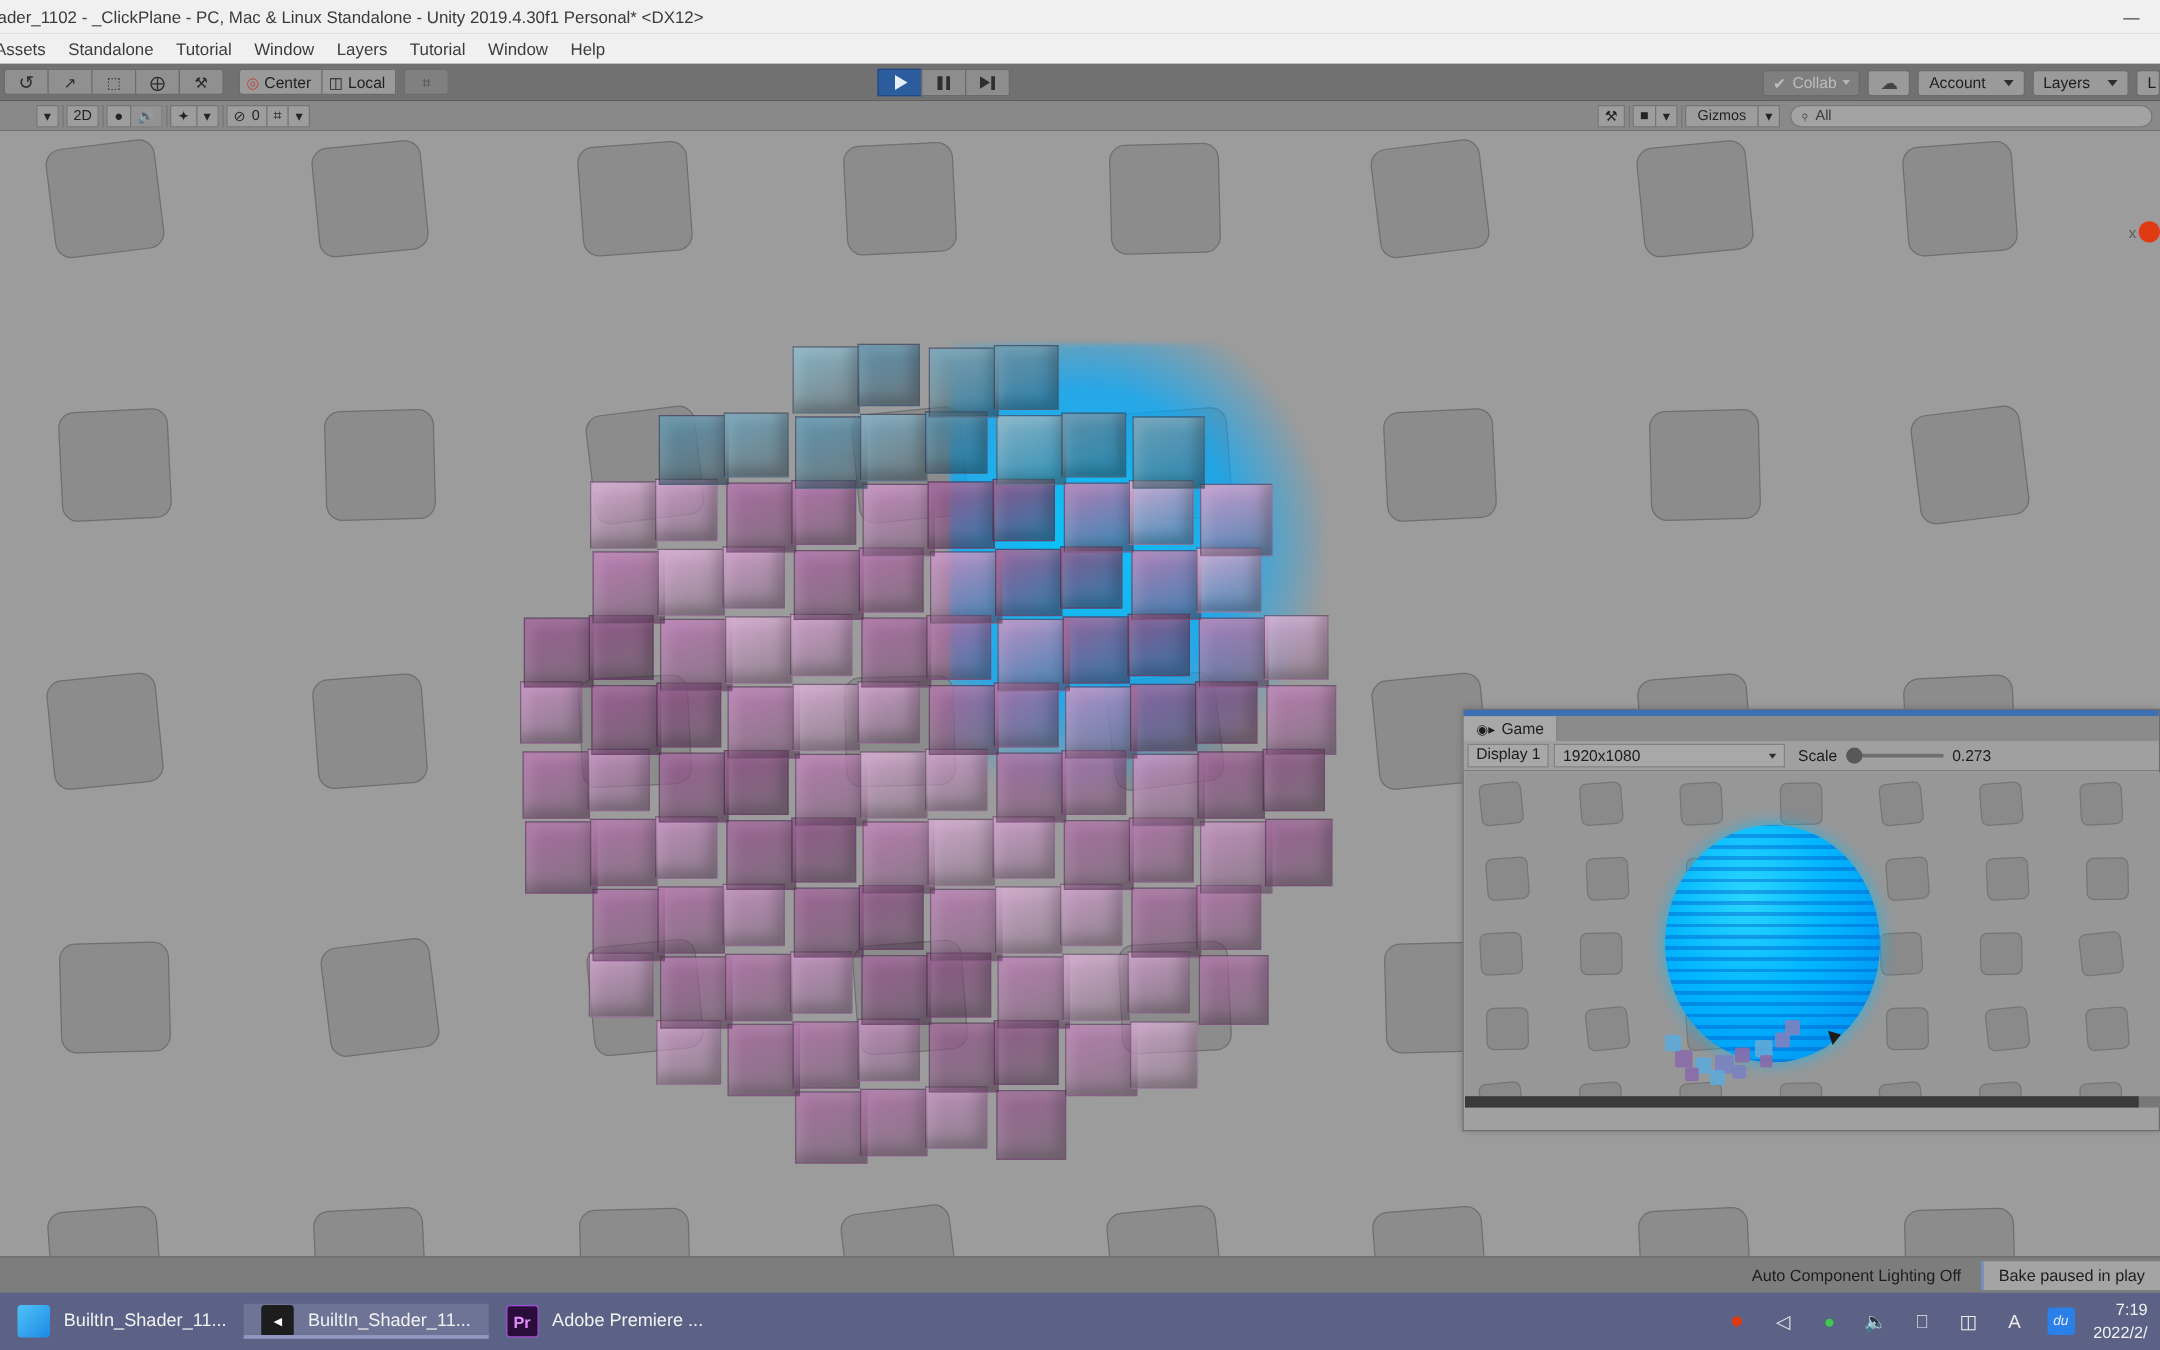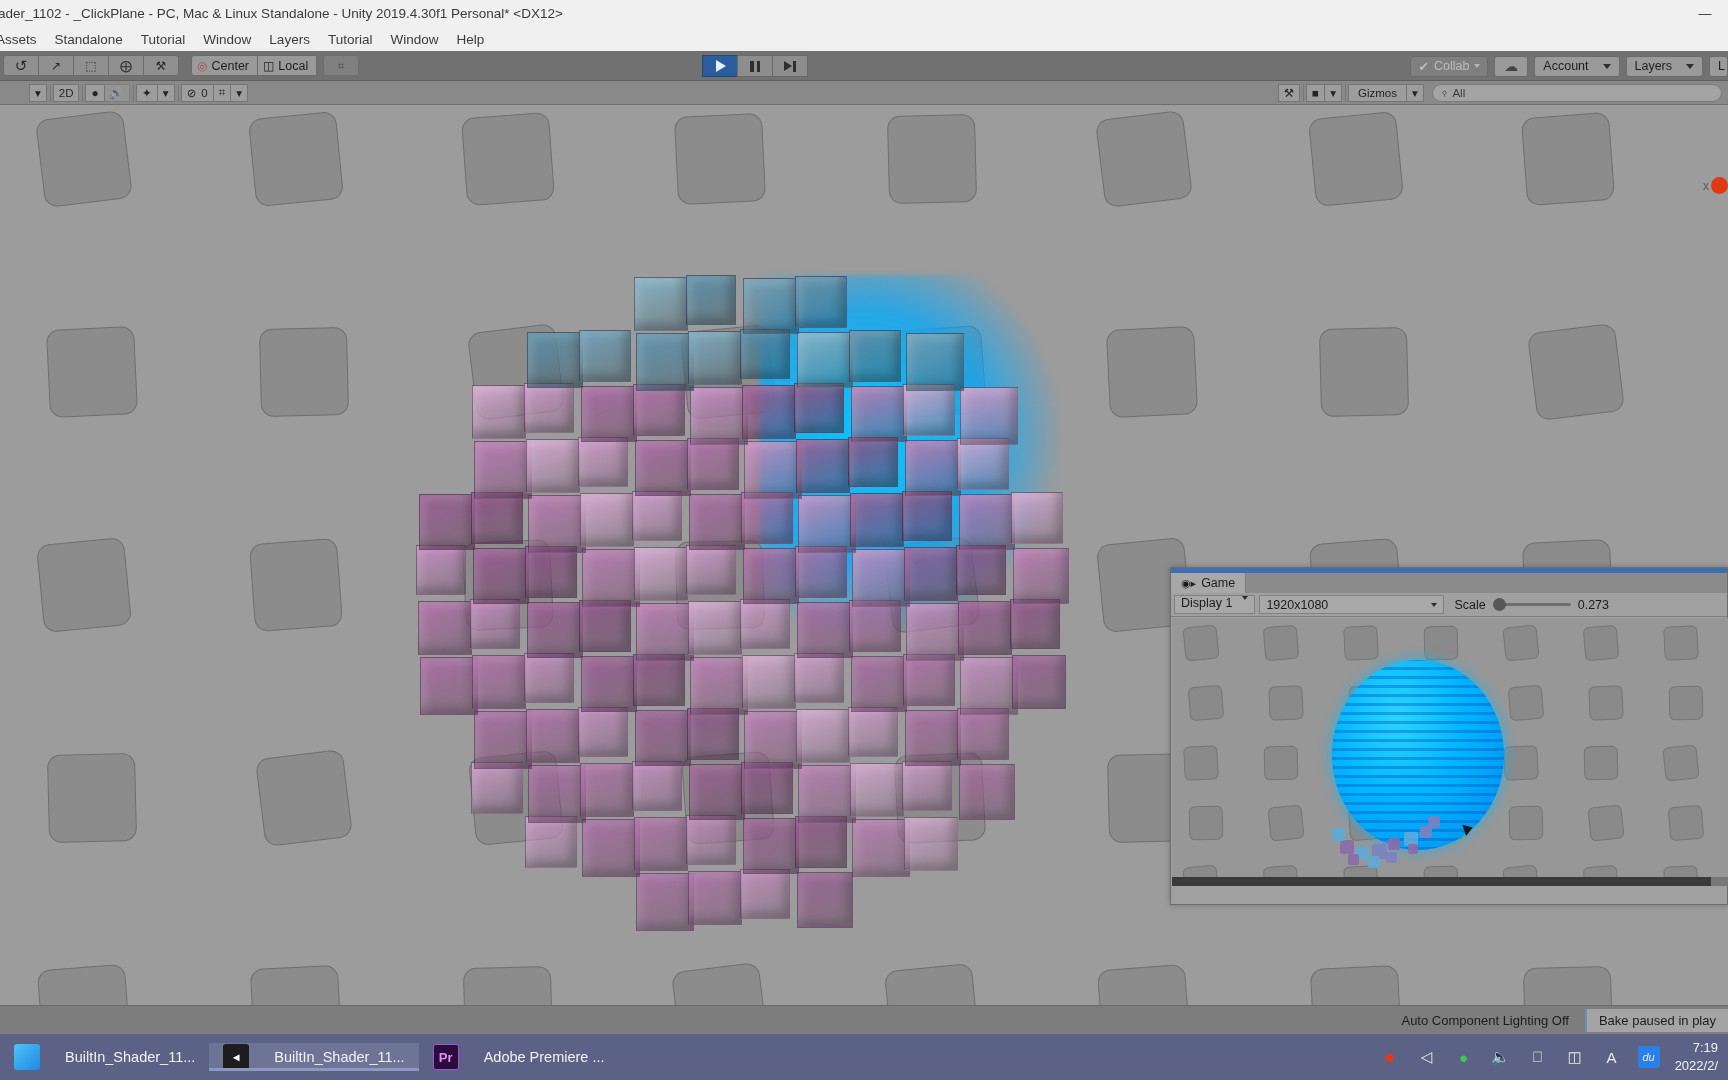--- a/index.html
+++ b/index.html
@@ -87,21 +87,21 @@
   
   .gamePanel{position:absolute;left:1170px;top:567px;width:558px;height:338px;
     background:#a0a0a0;border:1px solid #6d6d6d;box-shadow:0 0 6px rgba(0,0,0,.25);}
   .gp-topbar{height:5px;background:#3d6fb5;}
   .gp-tabrow{height:20px;background:#8b8b8b;display:flex;align-items:flex-end;}
   .gp-tab{height:20px;background:#a8a8a8;border-right:1px solid #7a7a7a;display:flex;
     align-items:center;gap:5px;padding:0 10px;font-size:12.5px;color:#1d1d1d;}
   .gp-ctrlrow{height:24px;background:#a0a0a0;display:flex;align-items:center;gap:0;
     border-bottom:1px solid #7d7d7d;}
   .gp-drop{height:19px;background:#a8a8a8;border:1px solid #828282;display:flex;align-items:flex-start;
-    gap:10px;padding:0 6px;font-size:12.5px;color:#1c1c1c;margin-left:3px;}
+    gap:10px;padding:0 6px;font-size:12.5px;color:#1c1c1c;margin-left:3px;flex-direction:column;}
   .gp-res{height:19px;background:#a8a8a8;border:1px solid #828282;display:flex;align-items:center;
     justify-content:space-between;padding:0 6px;font-size:12.5px;color:#1c1c1c;width:185px;
     margin-left:4px;}
   .gp-scale{display:flex;align-items:center;gap:7px;font-size:12.5px;color:#1c1c1c;margin-left:10px;}
   .slider-track{position:relative;width:78px;height:3px;background:#6f6f6f;border-radius:2px;}
   .slider-knob{position:absolute;left:0;top:-5px;width:13px;height:13px;border-radius:50%;
     background:#585858;}
   .gp-view{position:absolute;left:1px;top:50px;width:556px;height:264px;background:#979797;
     overflow:hidden;}
   .gtile{position:absolute;background:#8a8a8a;border:1px solid #767676;border-radius:6px;}
@@ -121,21 +121,21 @@
   
   .statusbar{position:absolute;left:0;top:1005px;width:1728px;height:29px;background:#7d7d7d;
     display:flex;align-items:center;justify-content:flex-end;border-top:1px solid #6a6a6a;}
   .status-cell{font-size:13px;color:#1d1d1d;padding:0 12px;height:23px;display:flex;
     align-items:center;}
   .status-cell.boxed{background:#a4a4a4;border-left:2px solid #6f8fc0;margin-left:4px;}
 
   
   .taskbar{position:absolute;left:0;top:1034px;width:1728px;height:46px;background:#5b6285;
     display:flex;align-items:center;}
-  .task-item{height:28px;display:flex;align-items:center;gap:25px;padding:0 14px;
+  .task-item{height:28px;display:flex;align-items:center;gap:11px;padding:0 14px;
     font-size:14.5px;color:#f2f2f2;white-space:nowrap;position:relative;}
   .task-item.active{background:#6e7496;}
   .task-item.active::after{content:"";position:absolute;left:0;bottom:0;width:100%;height:3px;
     background:#8f96bf;}
   .app-ico{width:26px;height:26px;border-radius:3px;display:flex;align-items:center;
     justify-content:center;font-size:12px;font-weight:bold;}
   .ico-unity{background:#1d1d1d;color:#fff;}
   .ico-pr{background:#2a0d3a;color:#e38dff;border:1px solid #a450d8;font-size:13px;}
   .ico-edge{background:linear-gradient(135deg,#4fc3f7,#1e88e5);}
   .tray{position:absolute;right:0;top:0;height:46px;display:flex;align-items:center;gap:15px;

